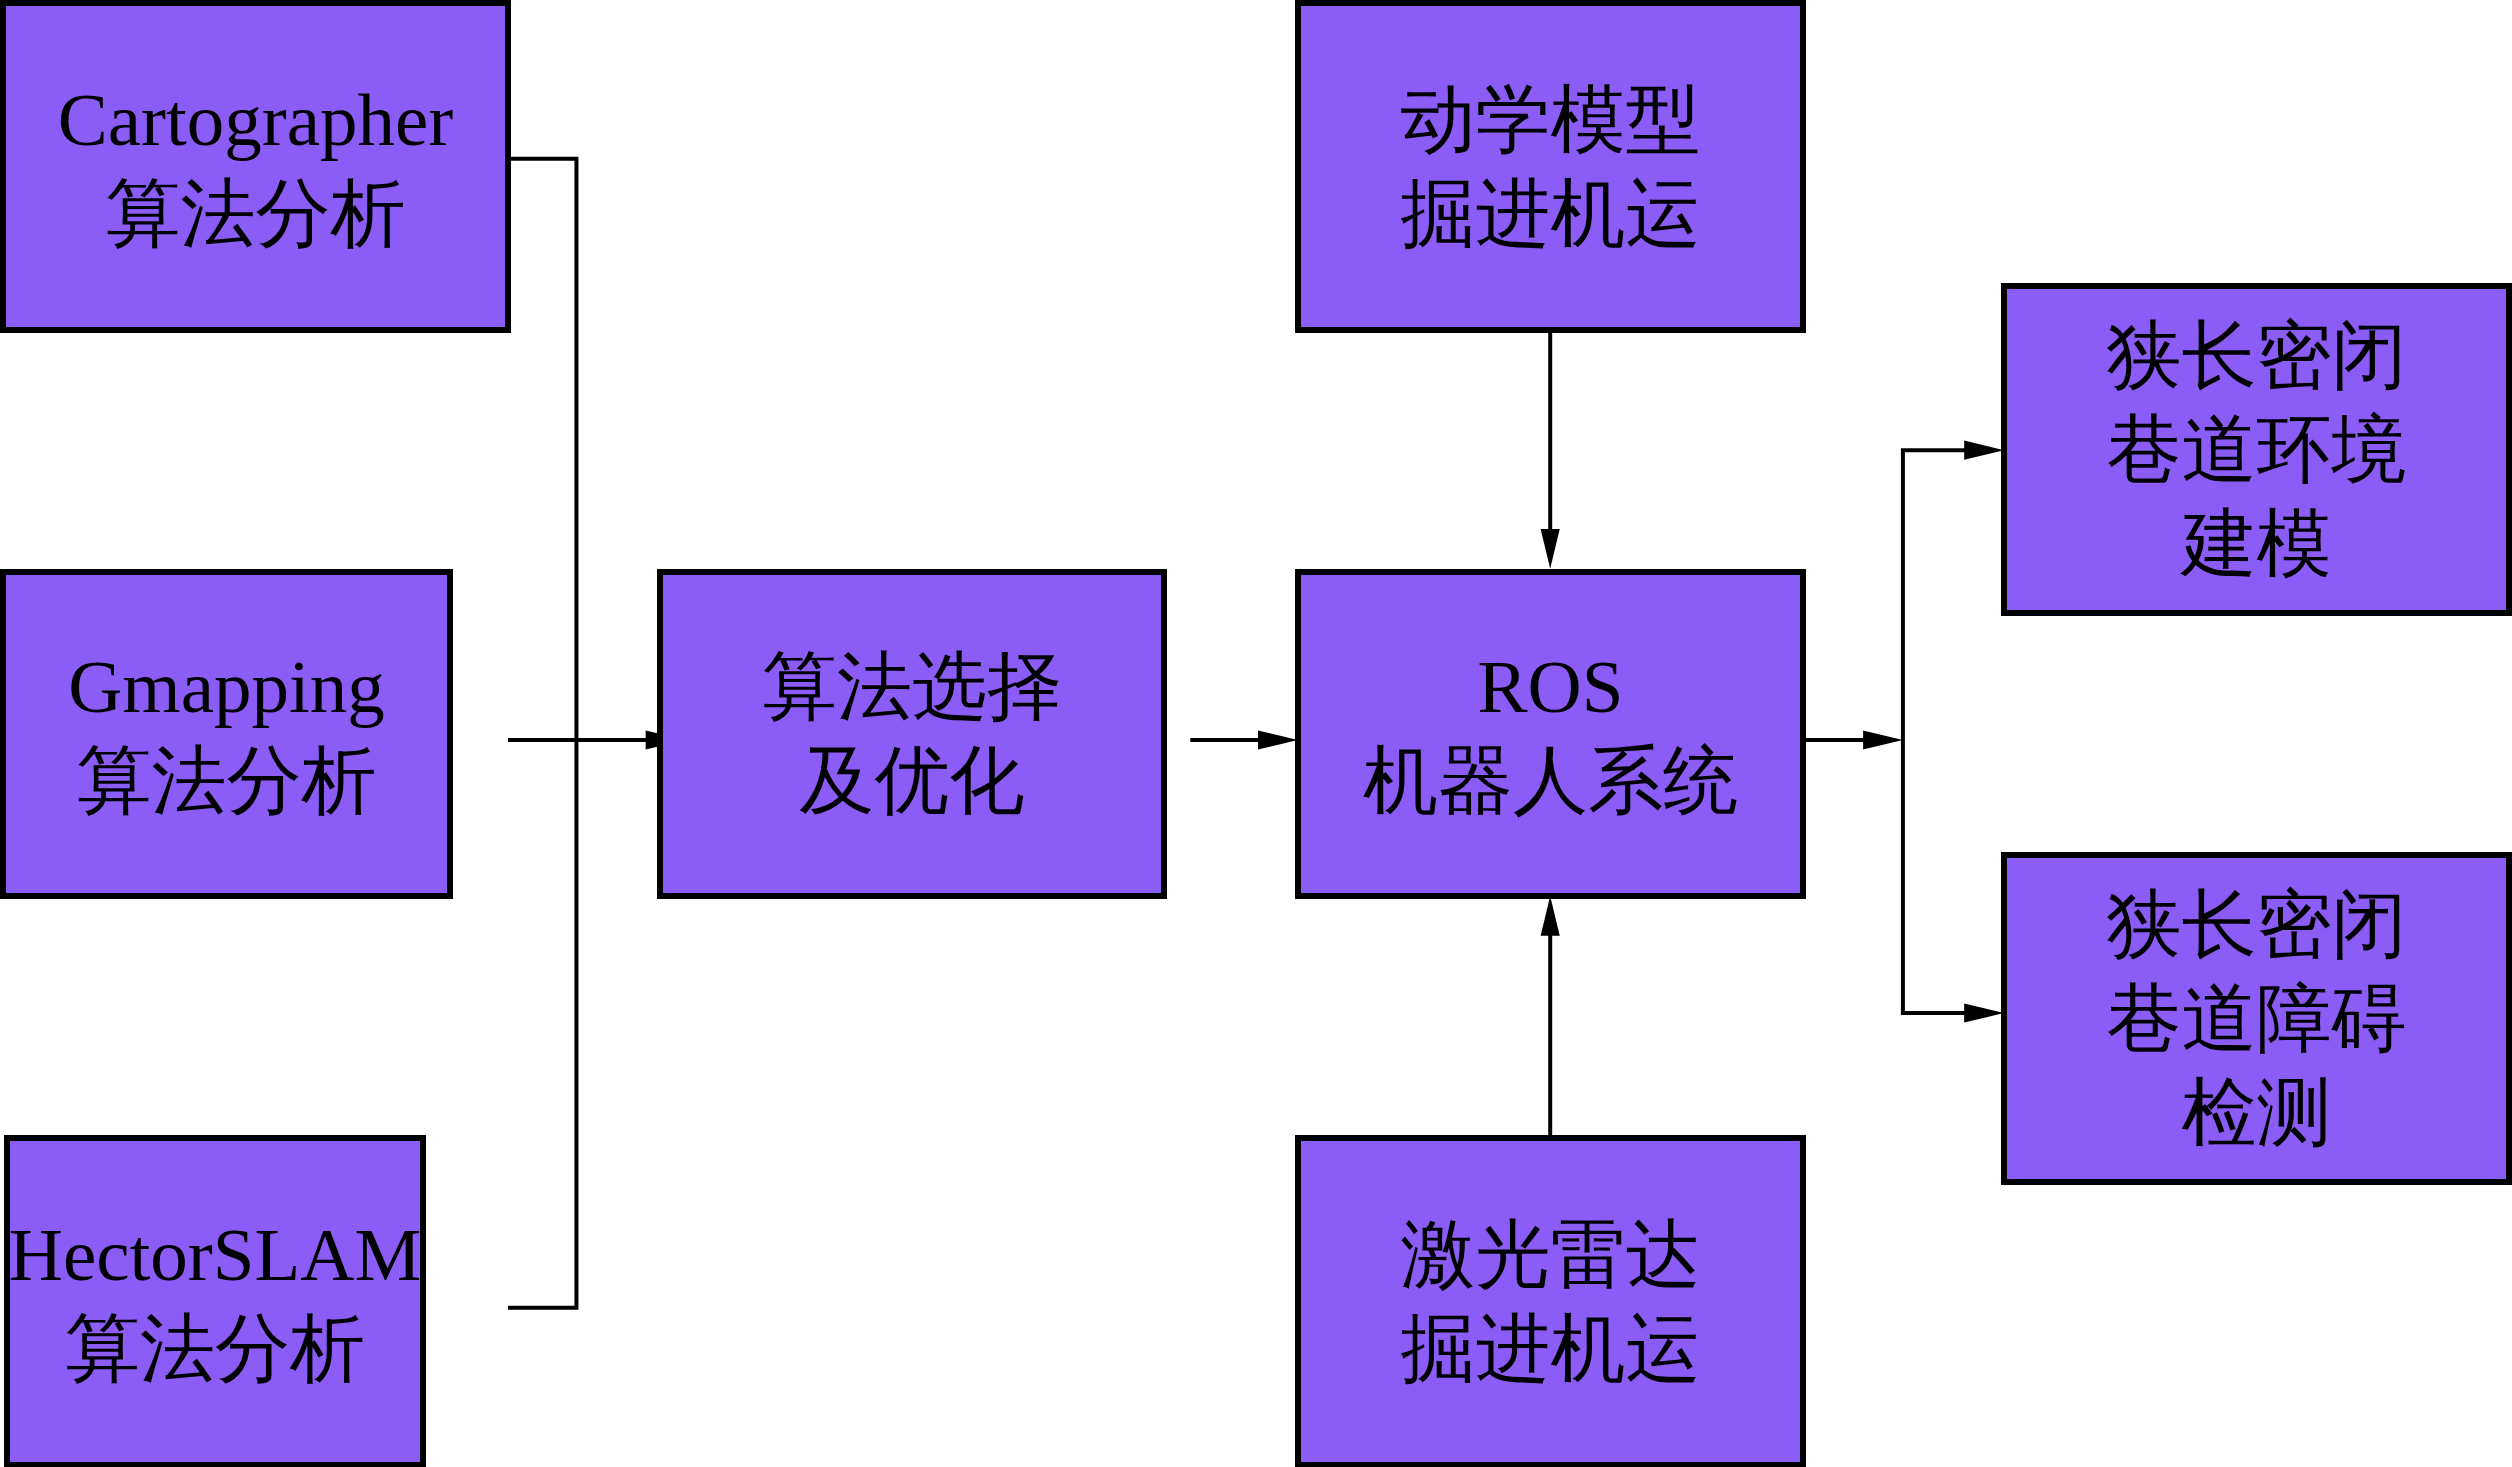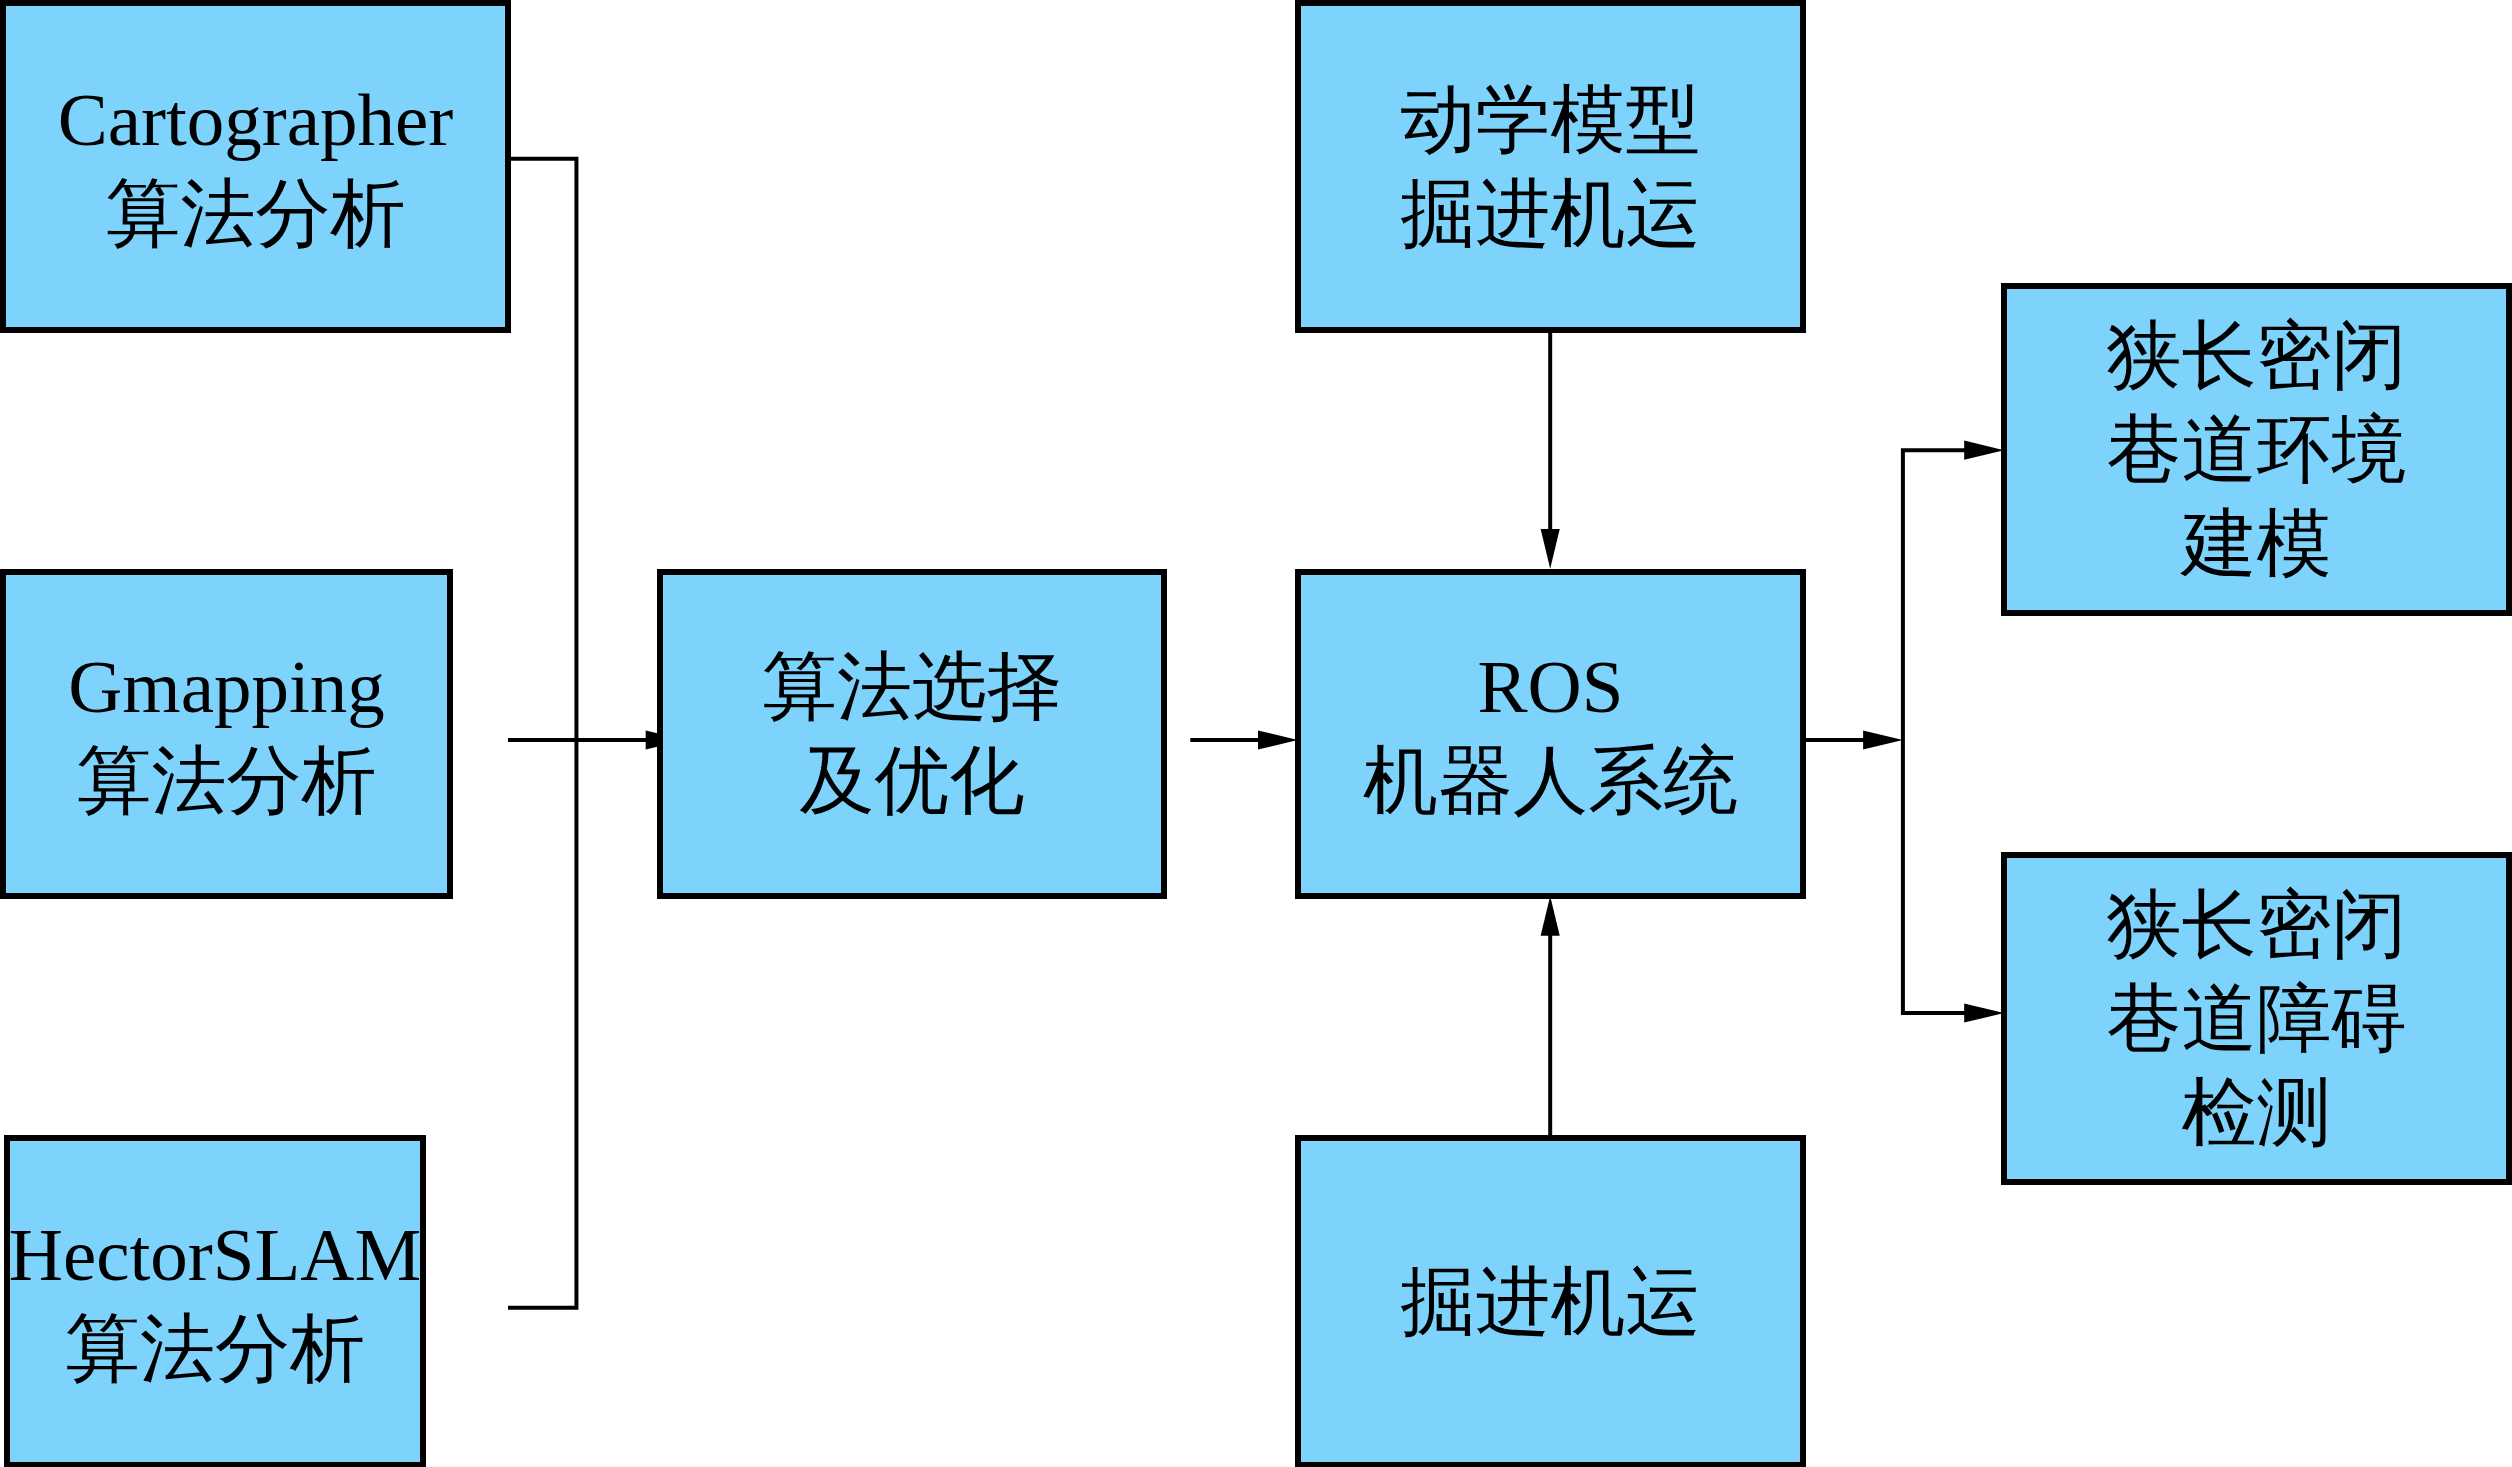--- a/index.html
+++ b/index.html
@@ -1,18 +1,18 @@
 <!DOCTYPE html>
 <html style="font-size:12.7px"><head>
 <meta charset="utf-8">
 <style>
   html, body { margin:0; padding:0; background:#ffffff; }
   body { width:2512px; height:1468px; position:relative; overflow:hidden;
          font-family: "Liberation Serif", "DejaVu Serif", serif; color:#000; }
-  .box { position:absolute; box-sizing:border-box; border:6.4px solid #000; background:#7dd3fc;
+  .box { position:absolute; box-sizing:border-box; border:6.4px solid #000; background:#8b5cf6;
          display:flex; flex-direction:column; align-items:center; justify-content:center;
          font-size:75px; line-height:94px; text-align:center; }
   .box span { display:block; white-space:nowrap; }
   svg.wires { position:absolute; left:0; top:0; }
 </style>
 </head>
 <body>
 
 <svg class="wires" width="2512" height="1468" viewBox="0 0 3155 1843">
   <defs>
@@ -62,20 +62,21 @@
 </div>
 <div class="box" style="left:1295px;top:569px;width:511px;height:330px;">
   <span>ROS</span>
   <span>机器人系统</span>
 </div>
 <div class="box" style="left:1295px;top:0;width:511px;height:333px;">
   <span>动学模型</span>
   <span>掘进机运</span>
 </div>
 <div class="box" style="left:1295px;top:1135px;width:511px;height:333px;">
+  <span>激光雷达</span>
   <span>掘进机运</span>
 </div>
 <div class="box" style="left:2001px;top:283px;width:511px;height:333px;">
   <span>狭长密闭</span>
   <span>巷道环境</span>
   <span>建模</span>
 </div>
 <div class="box" style="left:2001px;top:852px;width:511px;height:333px;">
   <span>狭长密闭</span>
   <span>巷道障碍</span>

